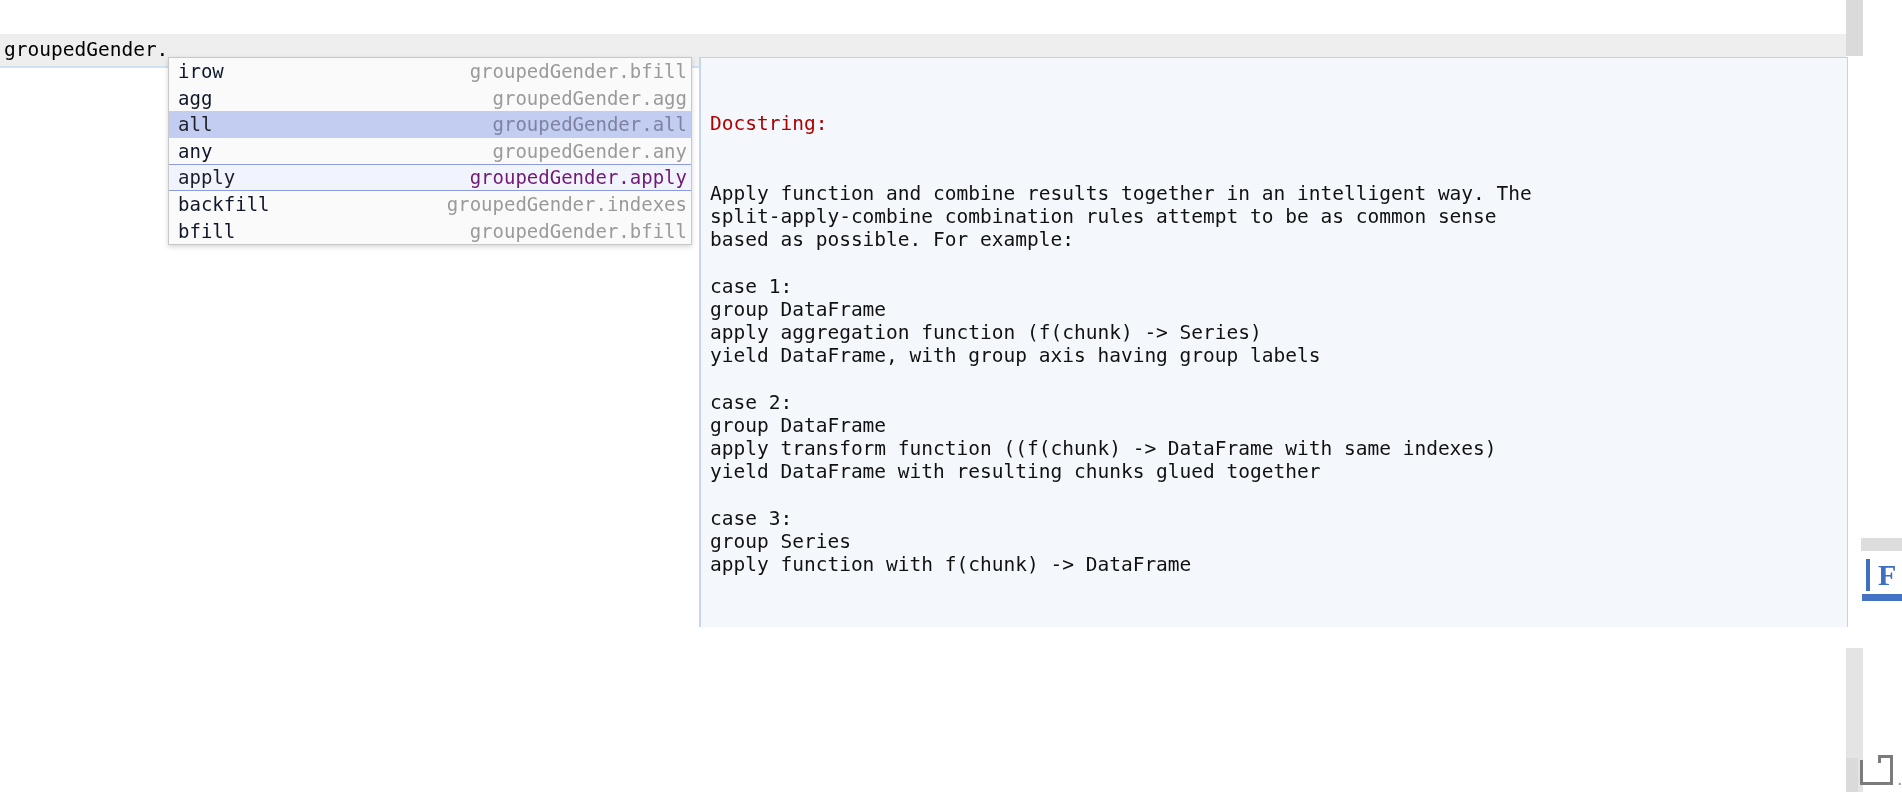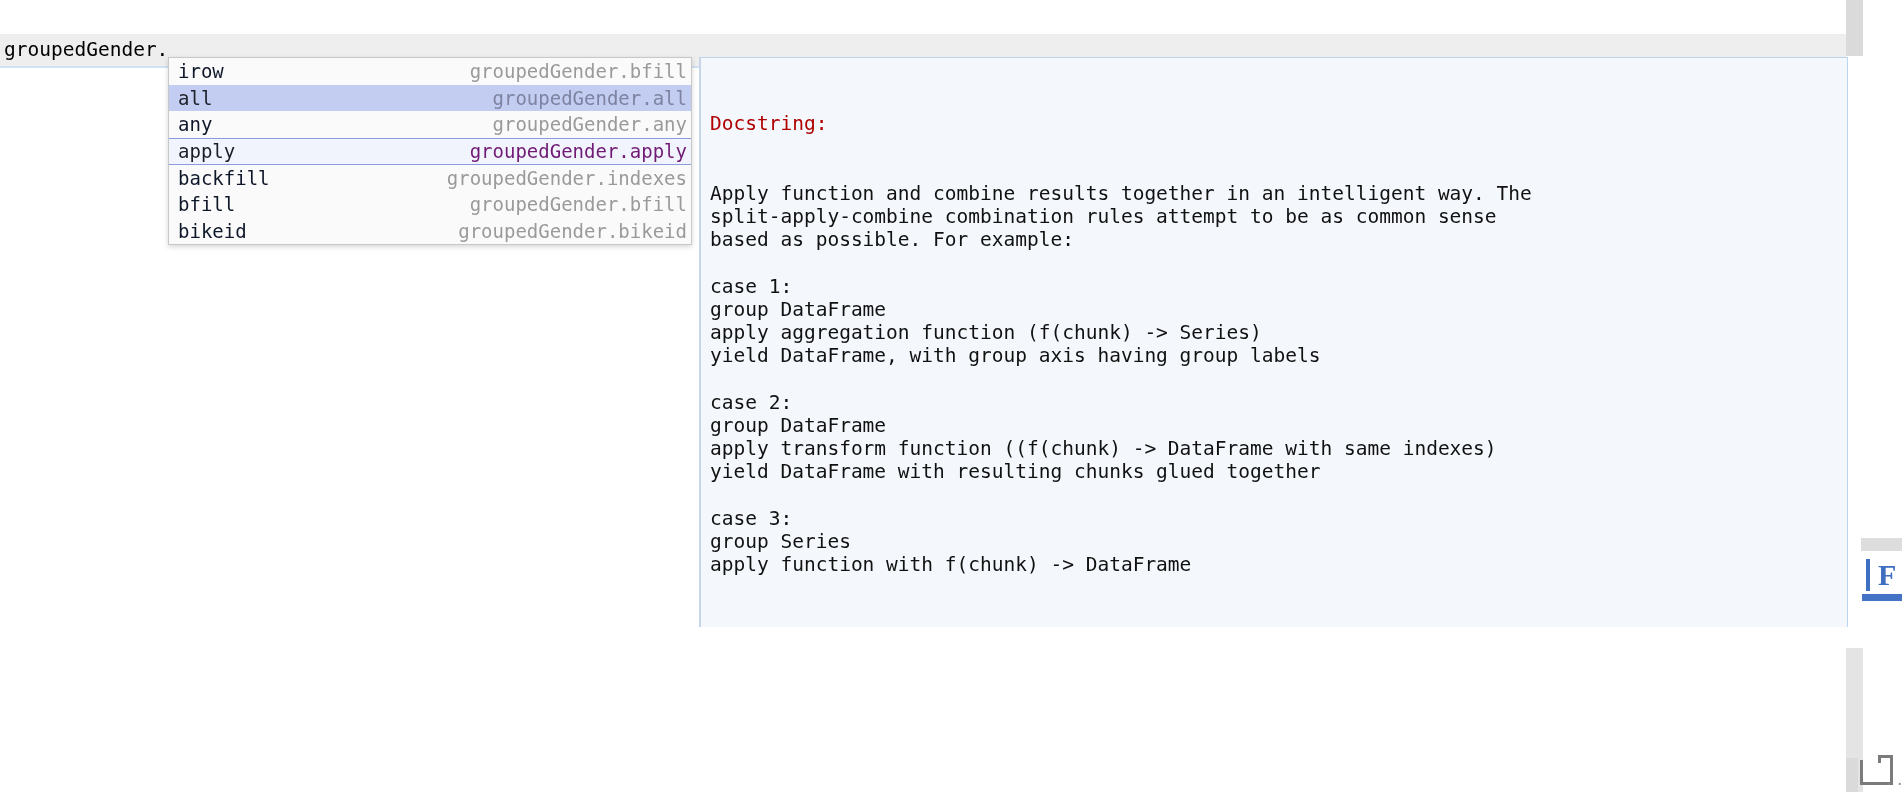--- a/index.html
+++ b/index.html
@@ -216,26 +216,26 @@
   </div>
   <div class="cell-bottom-border"></div>
 
   <div class="right-scroll-track"></div>
   <div class="right-scroll-thumb"></div>
   <div class="right-scroll-thumb2"></div>
 
   <div class="ac-popup">
     <div class="ac-list" id="ac-list">
         <div class="ac-item"><span class="ac-name">irow</span><span class="ac-full">groupedGender.bfill</span></div>
+        <div class="ac-item"><span class="ac-name">agg</span><span class="ac-full">groupedGender.agg</span></div>
         <div class="ac-item selected"><span class="ac-name">all</span><span class="ac-full">groupedGender.all</span></div>
         <div class="ac-item"><span class="ac-name">any</span><span class="ac-full">groupedGender.any</span></div>
         <div class="ac-item active"><span class="ac-name">apply</span><span class="ac-full">groupedGender.apply</span></div>
         <div class="ac-item"><span class="ac-name">backfill</span><span class="ac-full">groupedGender.indexes</span></div>
         <div class="ac-item"><span class="ac-name">bfill</span><span class="ac-full">groupedGender.bfill</span></div>
-        <div class="ac-item"><span class="ac-name">bikeid</span><span class="ac-full">groupedGender.bikeid</span></div>
       </div>
   </div>
 
   <div class="doc-panel">
     <div class="doc-inner">
       <div class="doc-line"><span class="kw-label-red">Docstring:</span></div>
       <div id="doc-body"><div class="doc-line">Apply function and combine results together in an intelligent way. The</div><div class="doc-line">split-apply-combine combination rules attempt to be as common sense</div><div class="doc-line">based as possible. For example:</div><div class="doc-line"></div><div class="doc-line">case 1:</div><div class="doc-line">group DataFrame</div><div class="doc-line">apply aggregation function (f(chunk) -&gt; Series)</div><div class="doc-line">yield DataFrame, with group axis having group labels</div><div class="doc-line"></div><div class="doc-line">case 2:</div><div class="doc-line">group DataFrame</div><div class="doc-line">apply transform function ((f(chunk) -&gt; DataFrame with same indexes)</div><div class="doc-line">yield DataFrame with resulting chunks glued together</div><div class="doc-line"></div><div class="doc-line">case 3:</div><div class="doc-line">group Series</div><div class="doc-line">apply function with f(chunk) -&gt; DataFrame</div></div>
     </div>
   </div>
 

